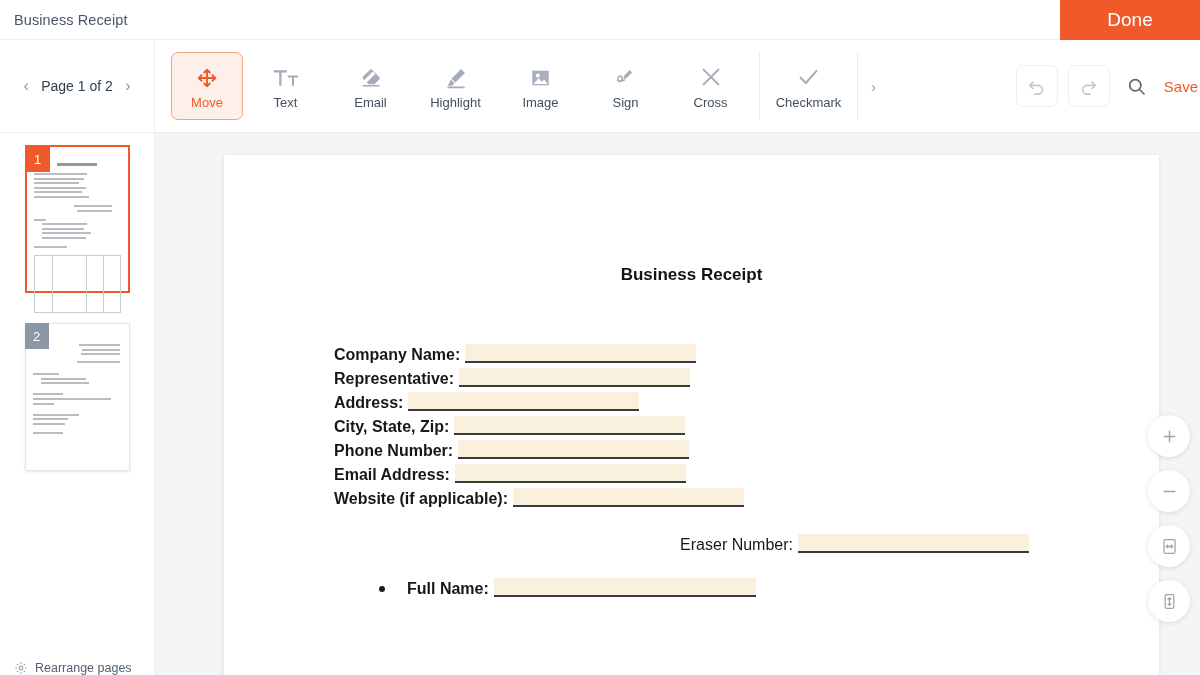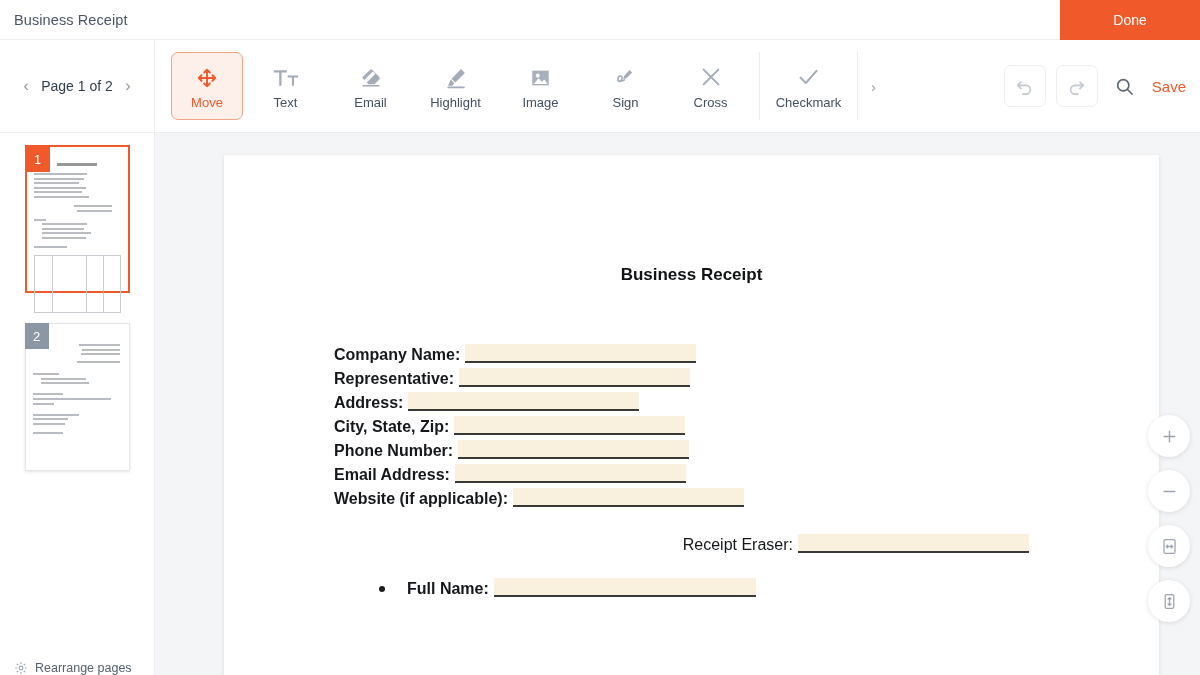--- a/index.html
+++ b/index.html
@@ -22,21 +22,21 @@
     margin-left: 14px;
     font-size: 14.5px;
     color: #4a5568;
     letter-spacing: .1px;
   }
   .done-btn {
     position: absolute; top: 0; right: 0;
     width: 140px; height: 40px;
     background: #f0592a;
     color: #ffffff;
-    font-size: 14px;
+    font-size: 19px;
     display: flex; align-items: center; justify-content: center;
     cursor: pointer;
     border: none;
     font-family: "Liberation Sans", sans-serif;
   }
 
   
   .toolbar {
     position: absolute; top: 40px; left: 0;
     width: 1200px; height: 93px;
@@ -87,21 +87,20 @@
   .tdiv {
     width: 1px; height: 68px; background: #ececf0;
     margin: 0 6px;
   }
   .more-chev {
     color: #9aa5b1; font-size: 15px; padding: 0 7px; cursor: pointer;
   }
 
   .right-tools {
     display: flex; align-items: center; gap: 10px;
-    padding-right: 12px;
   }
   .histbtn {
     width: 42px; height: 42px;
     border: 1px solid #edeef1; border-radius: 7px;
     display: flex; align-items: center; justify-content: center;
     color: #c2c8d0; cursor: pointer;
   }
   .searchbtn {
     width: 34px; height: 34px;
     display: flex; align-items: center; justify-content: center;
@@ -442,21 +441,21 @@
         <span class="blank" style="width:231px"></span>
       </div>
       <div class="frow">
         <span class="flabel">Website (if applicable):</span>
         <span class="blank" style="width:231px"></span>
       </div>
     </div>
 
     <div class="receipt-block">
       <div class="rrow">
-        <span class="rlabel2">Receipt Eraser:</span>
+        <span class="rlabel2">Eraser Number:</span>
         <span class="blank" style="width:231px"></span>
       </div>
     </div>
 
 
     <div class="bullets">
       <div class="brow">
         <span class="bullet"></span>
         <span class="flabel">Full Name:</span>
         <span class="blank" style="width:262px"></span>

